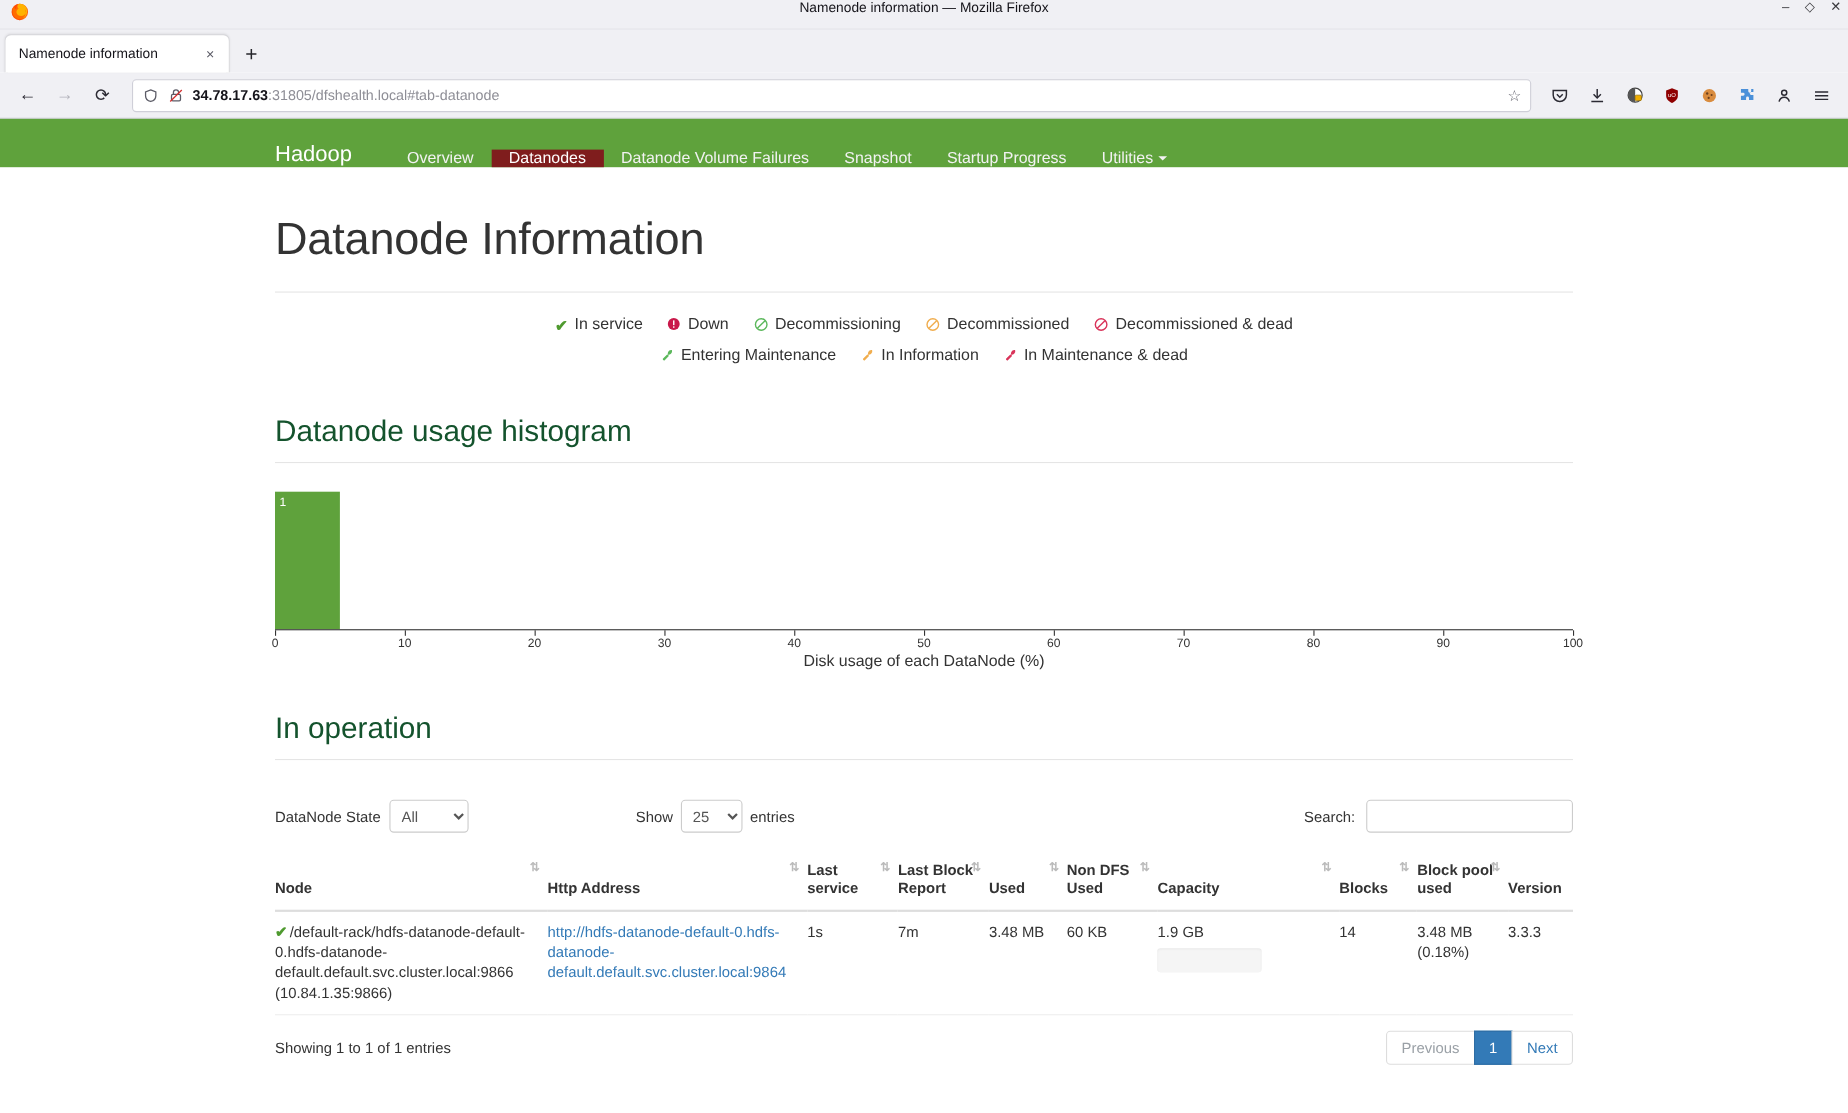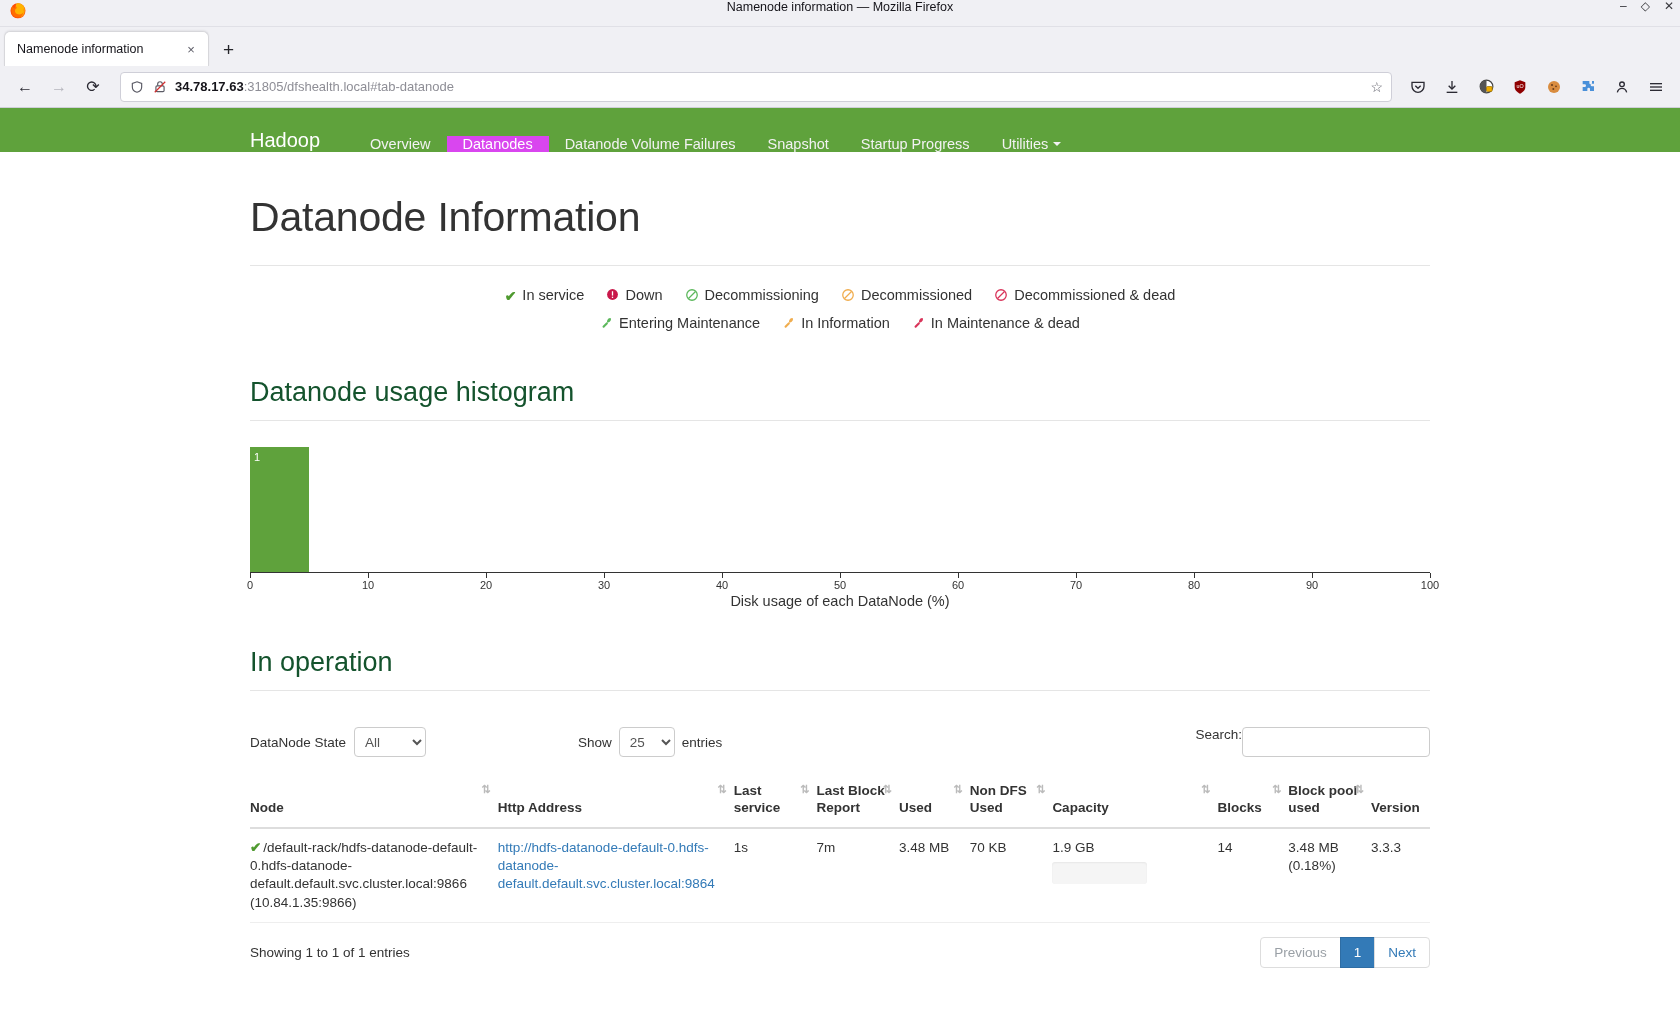--- a/index.html
+++ b/index.html
@@ -65,21 +65,21 @@
     padding-left:250px;
   }
   .hdp-brand{
     color:#fff; font-size:20px; display:flex; align-items:center;
     padding:0 18px 0 0; margin-right:16px; font-weight:400;
   }
   .hdp-item{
     display:flex; align-items:center; padding:0 16px;
     color:#f2f2f2; font-size:14.5px; white-space:nowrap;
   }
-  .hdp-item.active{ background:#d946ef; color:#ffffff; }
+  .hdp-item.active{ background:#7f1d1d; color:#ffffff; }
   .caret{ display:inline-block; margin-left:5px; border-left:4px solid transparent;
     border-right:4px solid transparent; border-top:4px solid #f2f2f2; }
 
   .page{ padding:0 250px; }
   h1.title{
     font-size:41px; font-weight:400; color:#333; margin:42px 0 0 0;
     letter-spacing:-.2px;
   }
   .hr{ border-top:1px solid #e5e5e5; margin:24px 0 0 0; }
 
@@ -109,21 +109,21 @@
   .ctl-lbl{ margin-right:8px; }
   select.sel{
     font-family:"Liberation Sans", sans-serif; font-size:13.5px; color:#555;
     height:30px; border:1px solid #ccc; border-radius:4px; background:#fff;
     padding:2px 4px 2px 6px;
   }
   .sel-state{ width:72px; }
   .sel-len{ width:56px; }
   .gap1{ width:152px; }
   .show-grp{ display:flex; align-items:center; gap:7px; }
-  .search-grp{ margin-left:auto; display:flex; align-items:flex-start; gap:0; }
+  .search-grp{ margin-left:auto; display:flex; align-items:center; gap:10px; }
   input.srch{
     width:188px; height:30px; border:1px solid #ccc; border-radius:4px;
     font-family:"Liberation Sans", sans-serif; font-size:13.5px; padding:0 7px; background:#fff;
   }
 
   
   table.dn{ width:100%; border-collapse:collapse; margin-top:18px; font-size:13.5px; color:#333; }
   table.dn thead th{
     text-align:left; vertical-align:bottom; font-weight:bold; color:#333;
     padding:8px 10px 10px 0; border-bottom:2px solid #ddd; position:relative;
@@ -422,21 +422,21 @@
         <th style="width:5%"><span>Version</span></th>
       </tr>
     </thead>
     <tbody>
       <tr>
         <td><span class="nodechk">✔</span><span>/default-rack/hdfs-datanode-default-0.hdfs-datanode-default.default.svc.cluster.local:9866 (10.84.1.35:9866)</span></td>
         <td><a href="#">http://hdfs-datanode-default-0.hdfs-datanode-default.default.svc.cluster.local:9864</a></td>
         <td>1s</td>
         <td>7m</td>
         <td>3.48 MB</td>
-        <td>70 KB</td>
+        <td>60 KB</td>
         <td>
           <span>1.9 GB</span>
           <div class="cap-bar"></div>
         </td>
         <td>14</td>
         <td>3.48 MB (0.18%)</td>
         <td>3.3.3</td>
       </tr>
     </tbody>
   </table>

